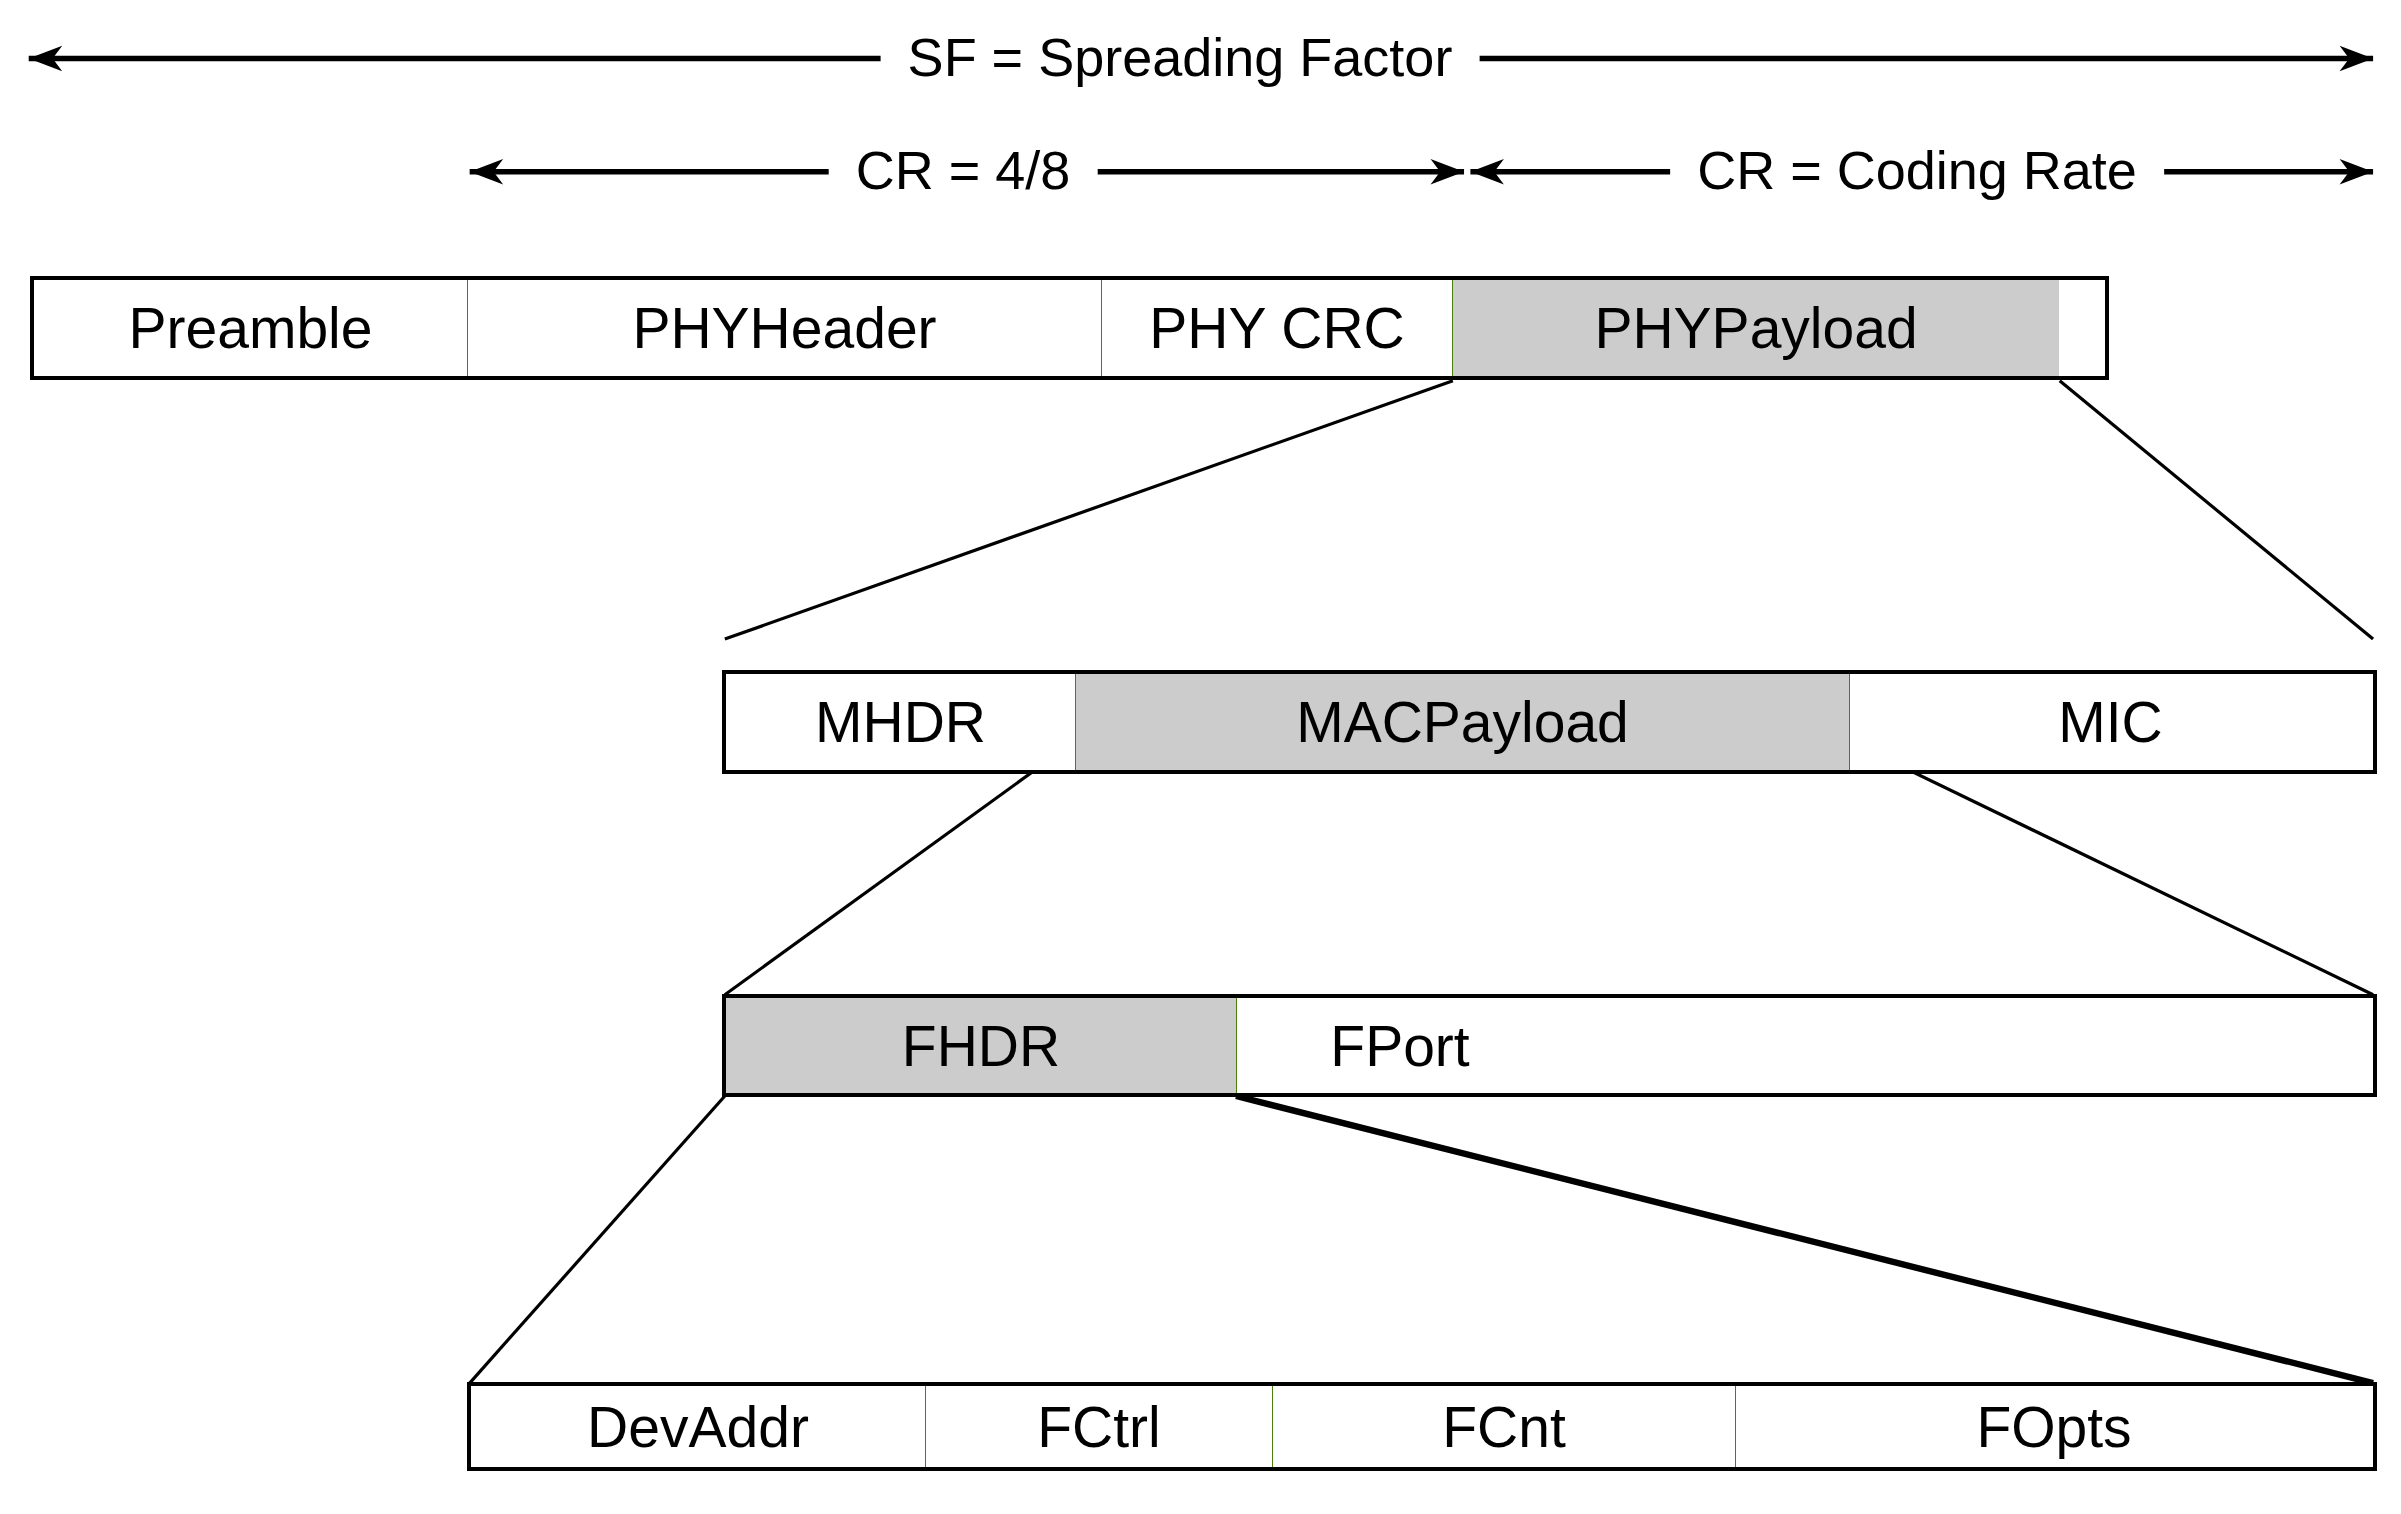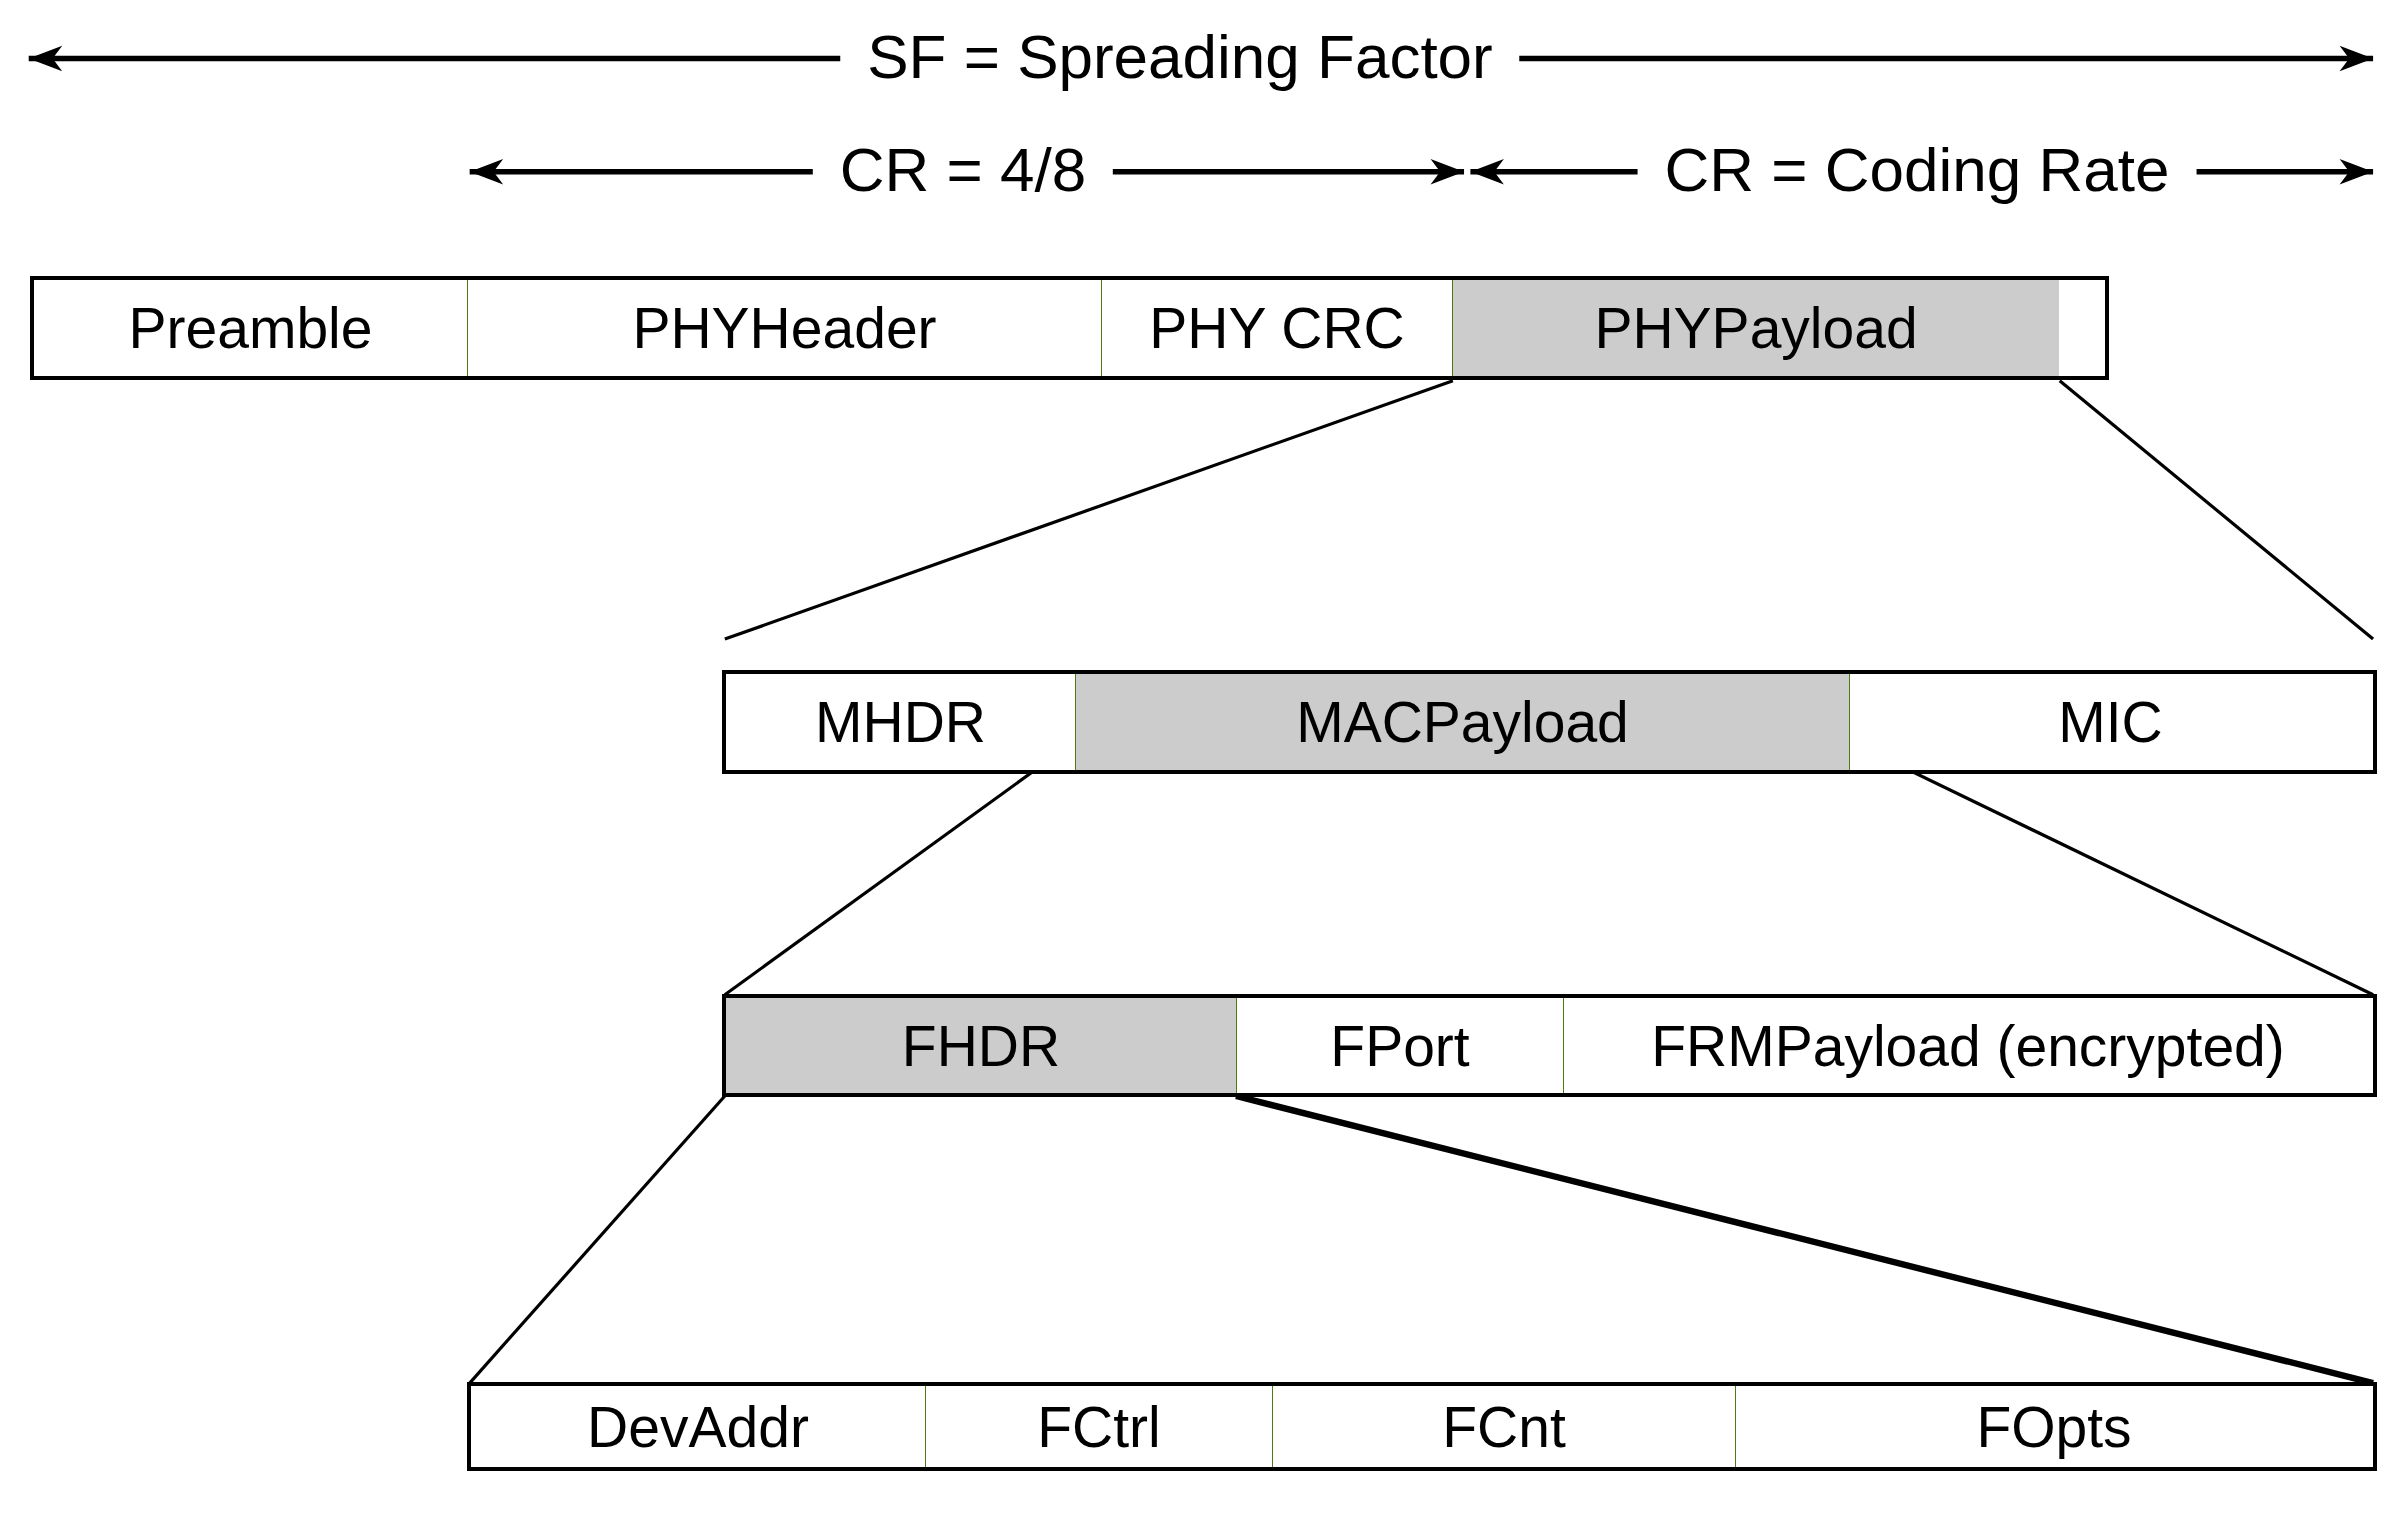--- a/index.html
+++ b/index.html
@@ -44,21 +44,21 @@
     border-left: 1px solid #4d7c0f;
   }
   .cell.shaded {
     background: #cccccc;
   }
   .arrow-label {
     position: absolute;
     transform: translate(-50%, -50%);
     background: #ffffff;
     padding: 0 27px;
-    font-size: 62px;
+    font-size: 54px;
     line-height: 1.15;
     white-space: nowrap;
     z-index: 3;
   }
 </style>
 </head>
 <body>
 
 <div class="canvas">
 
@@ -94,21 +94,20 @@
 
   <div class="frame-row" style="left:722px; top:670px; width:1655px; height:104px;">
     <div class="cell" style="width:349px;">MHDR</div>
     <div class="cell shaded" style="width:774px;">MACPayload</div>
     <div class="cell" style="width:522px;text-align:right;">MIC</div>
   </div>
 
   <div class="frame-row" style="left:722px; top:994px; width:1655px; height:103px;">
     <div class="cell shaded" style="width:510px;">FHDR</div>
     <div class="cell" style="width:327px;">FPort</div>
-    <div class="cell" style="width:809px;">FRMPayload (encrypted)</div>
   </div>
 
   <div class="frame-row" style="left:467px; top:1382px; width:1910px; height:89px;">
     <div class="cell" style="width:454px;">DevAddr</div>
     <div class="cell" style="width:347px;">FCtrl</div>
     <div class="cell" style="width:463px;">FCnt</div>
     <div class="cell" style="width:637px;">FOpts</div>
   </div>
 
 </div>

